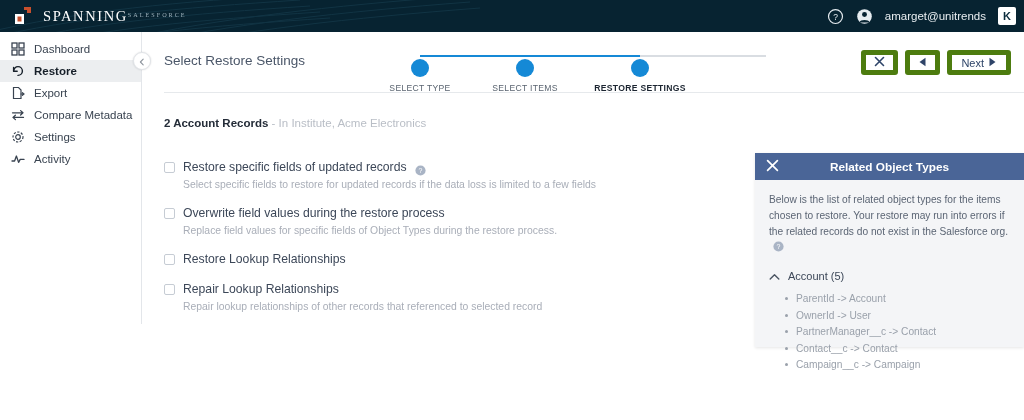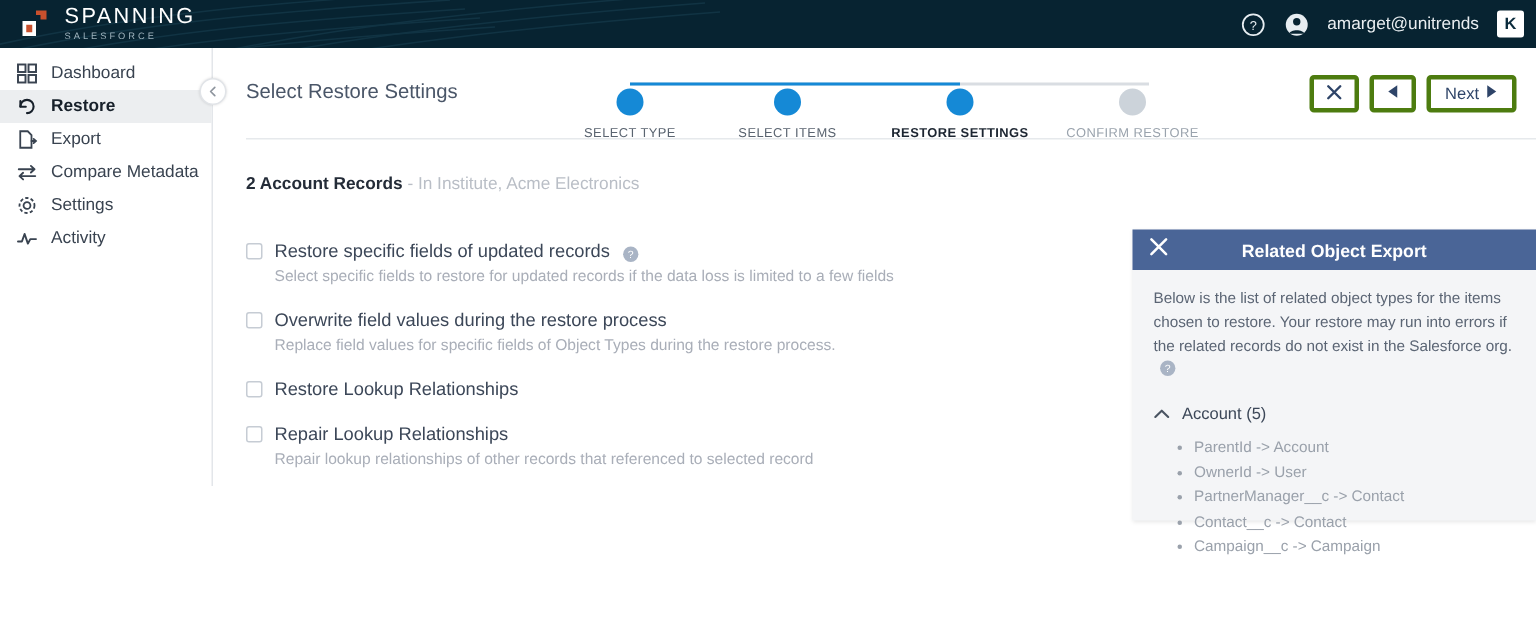--- a/index.html
+++ b/index.html
@@ -20,21 +20,21 @@
   }
   .topbar-waves {
     position: absolute; top: 0; left: 0; width: 560px; height: 32px;
     opacity: .5; pointer-events: none;
   }
   .logo-block {
     position: relative; display: flex; align-items: center;
     padding-left: 12px; z-index: 2;
   }
   .logo-mark { width: 22px; height: 22px; position: relative; margin-right: 9px; }
-  .brand-text { display: flex; flex-direction: column; line-height: 1; }
+  .brand-text { display: flex; line-height: 1; font-family: Liberation Serif, serif; }
   .brand-name {
     color: #ffffff; font-size: 14.5px; letter-spacing: 1.6px; font-weight: 400;
   }
   .brand-sub {
     color: #9fb3bd; font-size: 6.2px; letter-spacing: 2.0px; margin-top: 3px;
   }
   .topbar-right {
     position: absolute; right: 8px; top: 0; height: 32px;
     display: flex; align-items: center; gap: 12px; z-index: 2;
   }
@@ -110,21 +110,21 @@
   .step.current .step-label { color: #1c2531; font-weight: 700; }
   .step.pending .step-label { color: #9aa3ad; }
 
   
   .actions {
     position: absolute; right: 13px; top: 18px;
     display: flex; align-items: center; gap: 7px;
   }
   .btn {
     height: 25px; min-width: 28px; padding: 0 8px;
-    border: 3px solid #4d7c0f; border-radius: 3px; background: #ffffff;
+    border: 5px solid #4d7c0f; border-radius: 3px; background: #ffffff;
     color: #2e4468; font-size: 11px;
     display: flex; align-items: center; justify-content: center; gap: 4px;
     cursor: pointer;
   }
   .btn-next { padding: 0 9px; }
 
   .divider {
     position: absolute; left: 21px; right: 0; top: 60px;
     height: 1px; background: #e6e9ec;
   }
@@ -328,24 +328,20 @@
           <div class="step-label">SELECT TYPE</div>
         </div>
         <div class="step" style="left:127px;">
           <div class="step-dot"></div>
           <div class="step-label">SELECT ITEMS</div>
         </div>
         <div class="step current" style="left:242px;">
           <div class="step-dot"></div>
           <div class="step-label">RESTORE SETTINGS</div>
         </div>
-        <div class="step pending" style="left:357px;">
-          <div class="step-dot"></div>
-          <div class="step-label">CONFIRM RESTORE</div>
-        </div>
       </div>
 
       <div class="actions">
         <div class="btn">
           <span>
             <svg width="11" height="11" viewBox="0 0 11 11">
               <path d="M1.5 1.5 L9.5 9.5 M9.5 1.5 L1.5 9.5" stroke="#2e4468" stroke-width="1.6" stroke-linecap="round"></path>
             </svg>
           </span>
         </div>
@@ -415,21 +411,21 @@
     </div>
   </div>
 
   <div class="panel">
     <div class="panel-head">
       <span class="panel-close">
         <svg width="13" height="13" viewBox="0 0 13 13">
           <path d="M1.6 1.6 L11.4 11.4 M11.4 1.6 L1.6 11.4" stroke="#ffffff" stroke-width="1.7" stroke-linecap="round"></path>
         </svg>
       </span>
-      <span class="panel-title">Related Object Export</span>
+      <span class="panel-title">Related Object Types</span>
     </div>
 
     <div class="panel-body">
       <div class="panel-desc">
         <span>Below is the list of related object types for the items chosen to restore. Your restore may run into errors if the related records do not exist in the Salesforce org.</span>
         <span class="help-dot">
           <svg width="11" height="11" viewBox="0 0 11 11">
             <circle cx="5.5" cy="5.5" r="5.1" fill="#a9b4c5"></circle>
             <text x="5.5" y="8.2" text-anchor="middle" font-size="7" fill="#ffffff" font-family="Liberation Sans, sans-serif">?</text>
           </svg>

